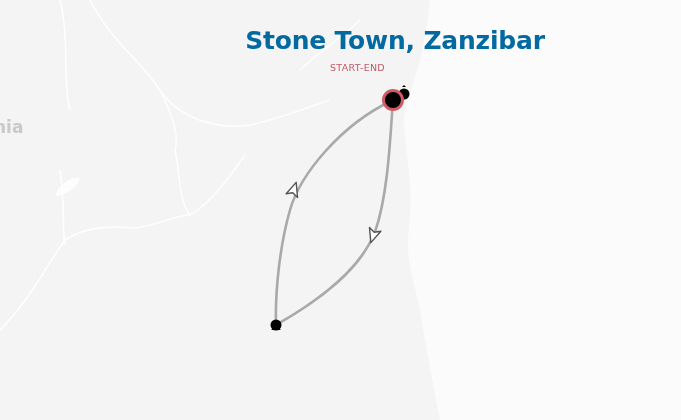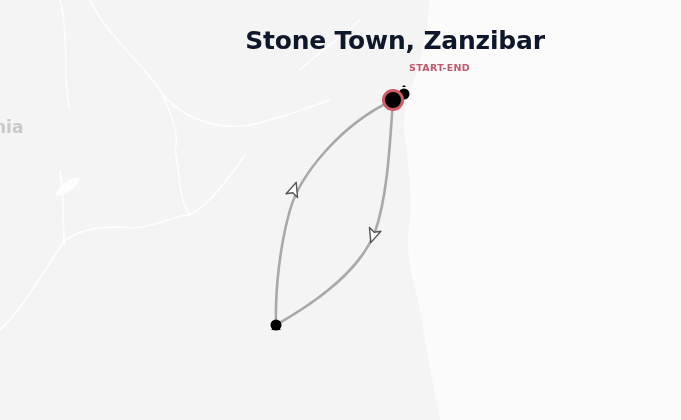--- a/index.html
+++ b/index.html
@@ -4,26 +4,26 @@
   <style>
     html, body { margin: 0; padding: 0; }
     body {
       width: 681px; height: 420px; overflow: hidden; position: relative;
       background: #f4f4f4;
       font-family: "DejaVu Sans", "Liberation Sans", sans-serif;
     }
     #map { position: absolute; left: 0; top: 0; width: 681px; height: 420px; }
     .title {
       position: absolute; left: 230px; top: 26px; width: 330px;
-      text-align: center; font-size: 25px; font-weight: bold; color: #0f172a;
+      text-align: center; font-size: 25px; font-weight: bold; color: #0369a1;
       letter-spacing: -0.2px; white-space: nowrap;
     }
     .subtitle {
-      position: absolute; left: 340px; top: 62px; width: 130px;
-      text-align: right; font-size: 9.5px; font-weight: bold; color: #c05a6a;
+      position: absolute; left: 330px; top: 62px; width: 130px;
+      text-align: left; font-size: 9.5px; font-weight: normal; color: #c05a6a;
       letter-spacing: 0.3px;
     }
     .region-label {
       position: absolute; left: -6px; top: 117px;
       font-size: 17px; font-weight: bold; color: #c9c9c9;
     }
   </style>
 </head>
 <body>
 

